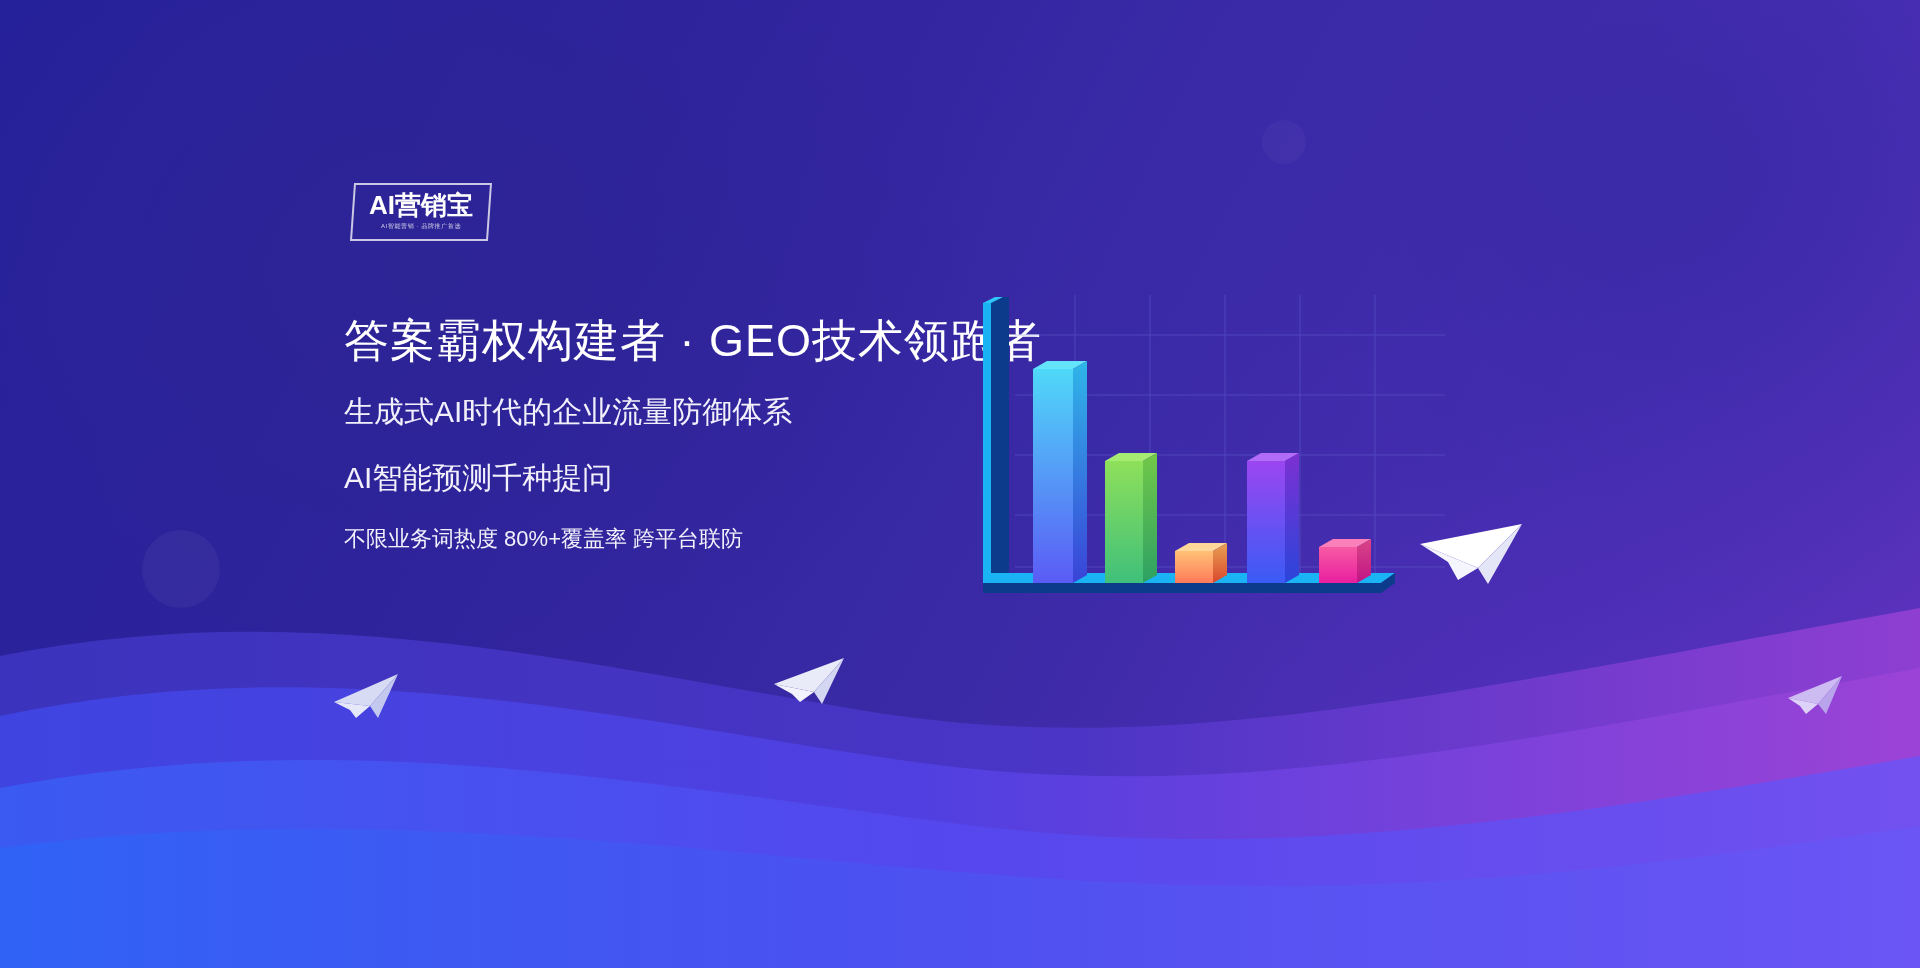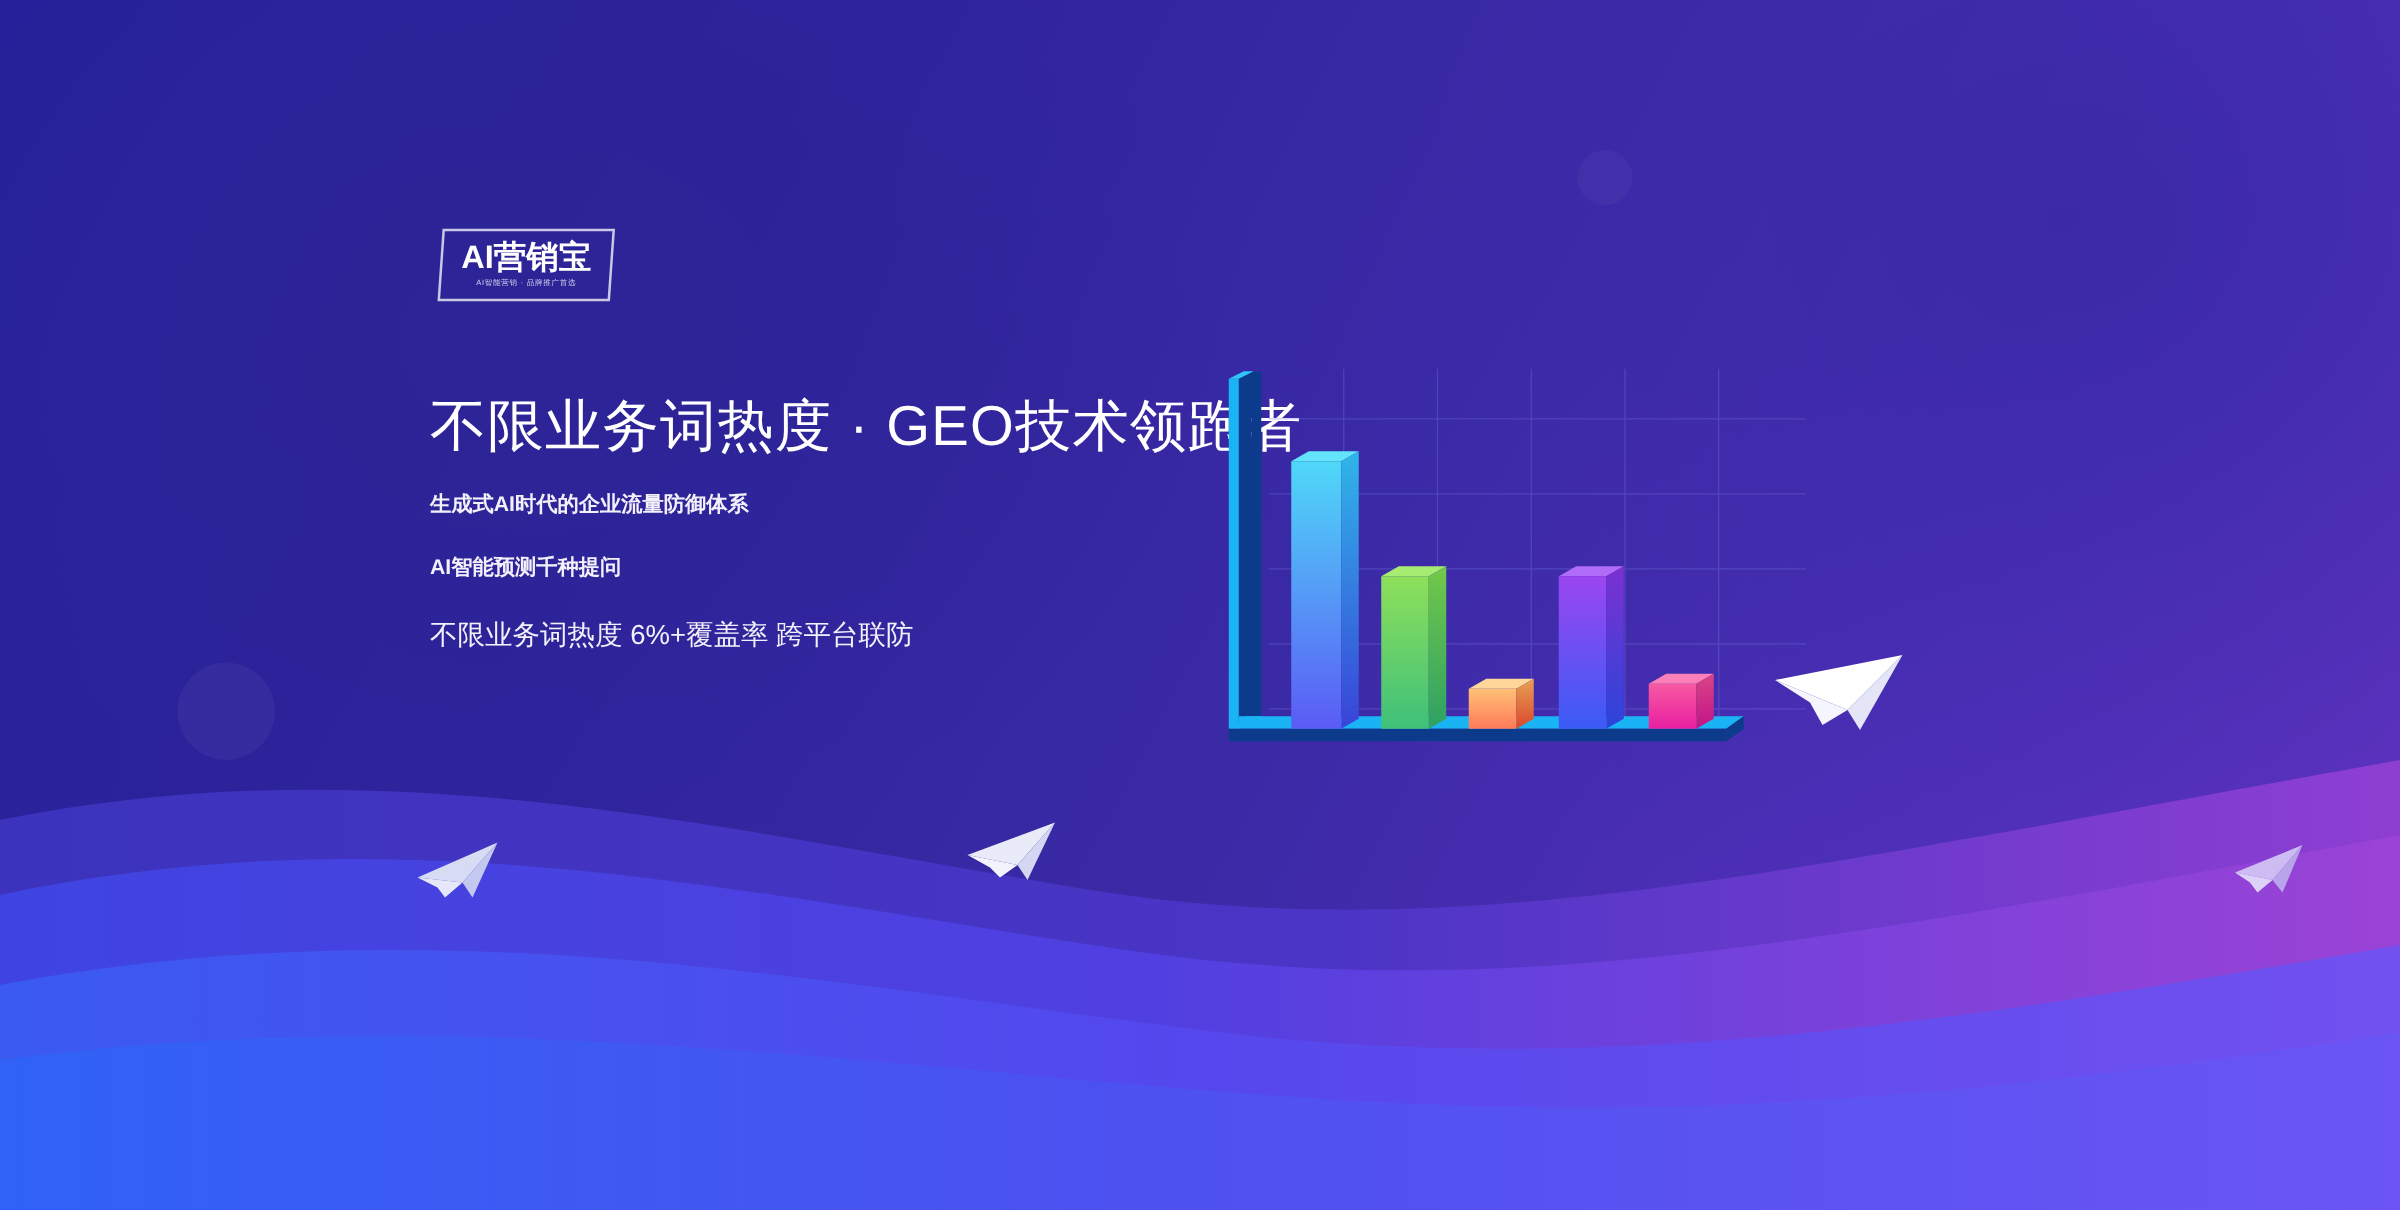--- a/index.html
+++ b/index.html
@@ -46,21 +46,21 @@
     letter-spacing:0.6px; margin-top:3px; white-space:nowrap;
   }
 
   
   #copy { position:absolute; left:344px; top:314px; width:720px; }
   #headline {
     color:#ffffff; font-size:45px; font-weight:normal;
     letter-spacing:1px; line-height:1.18; white-space:nowrap;
   }
   .sub-line {
-    color:#f2f0fb; font-size:17px; font-weight:bold;
+    color:#f2f0fb; font-size:30px; font-weight:normal;
     line-height:1.2; white-space:nowrap;
   }
   #sub1 { margin-top:27px; }
   #sub2 { margin-top:30px; }
   #highlight-wrap { margin-top:26px; }
   #highlight {
     display:inline-block; background:#e9e99b; color:#1b1b4a;
     font-size:22px; font-weight:bold; padding:5px 9px 6px 9px;
     line-height:1.15; white-space:nowrap;
   }
@@ -115,24 +115,24 @@
   </div>
 
   <div id="logo">
     <div id="logo-inner">
       <div class="logo-word">AI营销宝</div>
       <div class="logo-sub">AI智能营销 · 品牌推广首选</div>
     </div>
   </div>
 
   <div id="copy">
-    <div id="headline">不限业务词热度 · GEO技术领跑者</div>
+    <div id="headline">答案霸权构建者 · GEO技术领跑者</div>
     <div class="sub-line" id="sub1">生成式AI时代的企业流量防御体系</div>
     <div class="sub-line" id="sub2">AI智能预测千种提问</div>
-    <div id="sub3">不限业务词热度 6%+覆盖率 跨平台联防</div>
+    <div id="sub3">不限业务词热度 80%+覆盖率 跨平台联防</div>
   </div>
 
   <div id="chart">
     <svg width="470" height="370" viewBox="0 0 470 370">
       <defs>
         <linearGradient id="b1f" x1="0" y1="0" x2="0" y2="1">
           <stop offset="0%" stop-color="#4fd8f8"></stop>
             <stop offset="100%" stop-color="#5b5bf5"></stop>
         </linearGradient>
         <linearGradient id="b1s" x1="0" y1="0" x2="0" y2="1">

